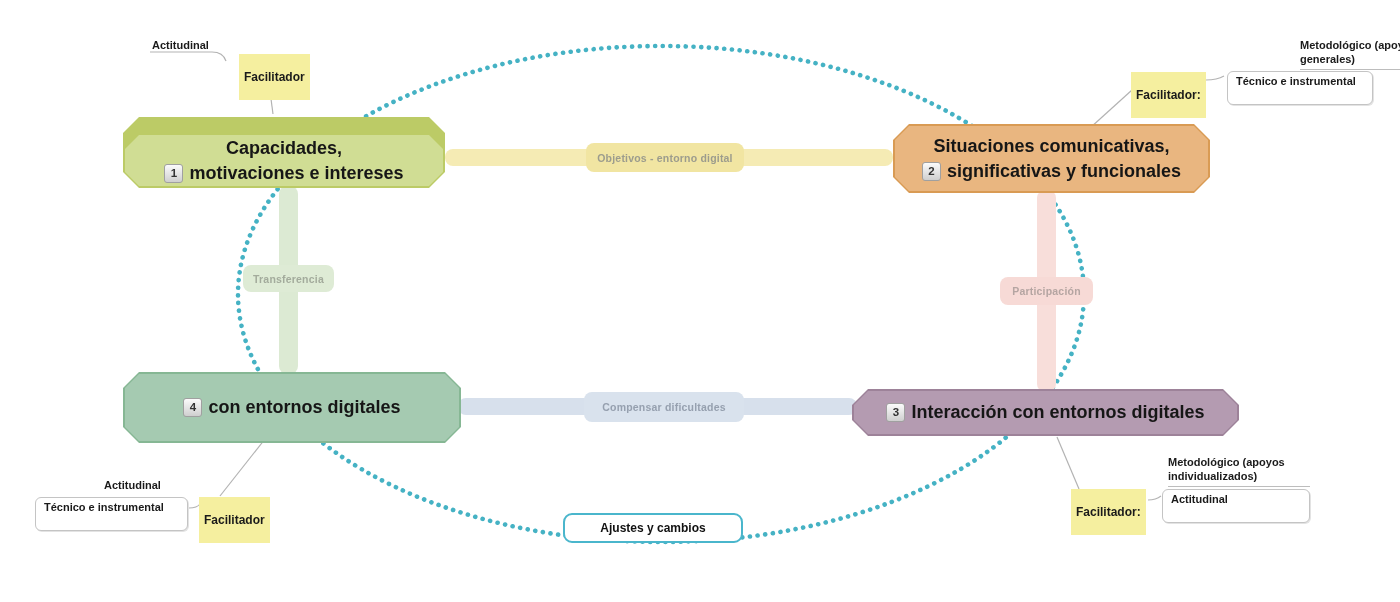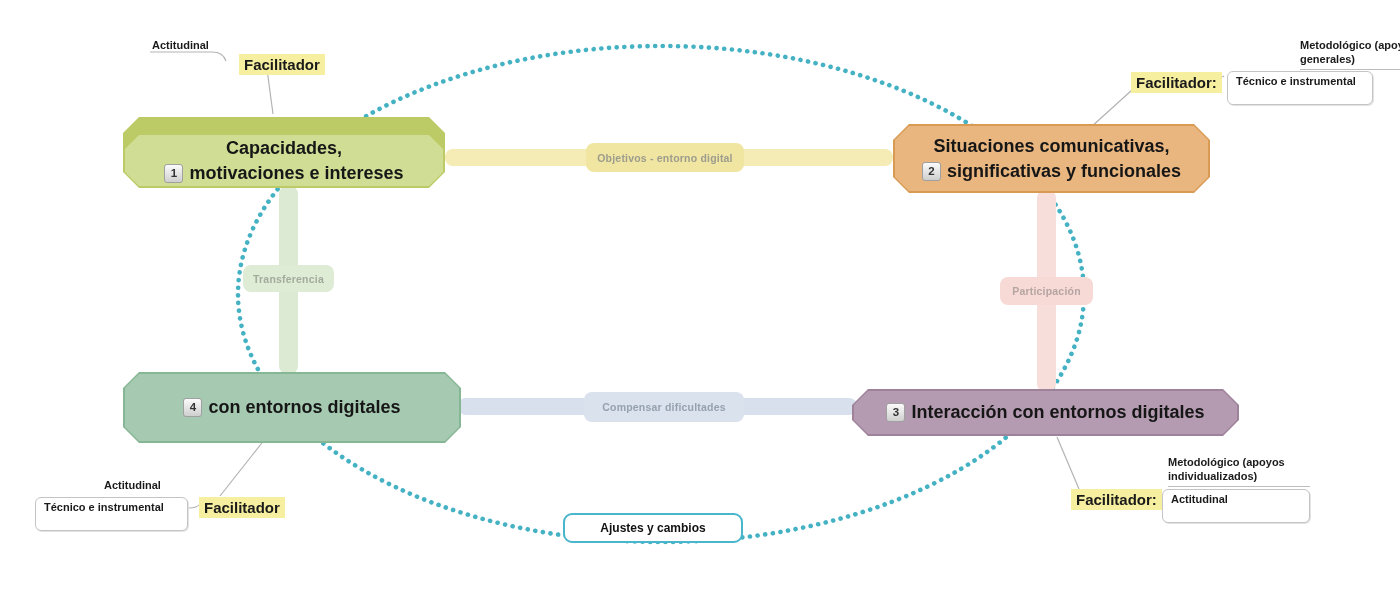--- a/index.html
+++ b/index.html
@@ -60,22 +60,22 @@
   .node4{left:123px;top:372px;width:338px;height:71px;background:var(--node4_border);}
   .node4 .inner{background:var(--node4_fill);}
 
   .center-box{position:absolute;left:512px;top:192px;width:268px;height:156px;
     background:var(--center_fill);border:2px solid var(--center_border);border-radius:14px;
     box-sizing:border-box;display:flex;flex-direction:column;align-items:center;justify-content:center;}
   .center-box .cl{font-size:15px;font-weight:bold;color:#15151d;line-height:21px;text-align:center;}
 
   
   .note{position:absolute;font-size:11px;font-weight:bold;color:#1a1a1a;white-space:nowrap;}
-  .hl{position:absolute;font-size:15px;font-weight:bold;color:#1a1a1a;background:var(--highlight);
-    padding:2px 5px;white-space:nowrap;}
+  .hl{position:absolute;font-size:12px;font-weight:bold;color:#1a1a1a;background:var(--highlight);
+    padding:16px 5px;white-space:nowrap;}
   .note-box{position:absolute;box-sizing:border-box;background:#fff;border:1px solid #c4c4c4;
     border-radius:6px;box-shadow:1px 1px 0 #e3e3e3;font-size:11px;font-weight:bold;color:#1a1a1a;
     padding:3px 8px 17px 8px;white-space:nowrap;}
   .meth{position:absolute;font-size:11px;font-weight:bold;color:#1a1a1a;line-height:14px;
     border-bottom:1px solid #bdbdbd;padding-bottom:3px;}
 
   .footer-box{position:absolute;left:563px;top:513px;width:180px;height:30px;box-sizing:border-box;
     background:#fff;border:2px solid var(--footer_border);border-radius:9px;
     display:flex;align-items:center;justify-content:center;
     font-size:12px;font-weight:bold;color:#111;}

